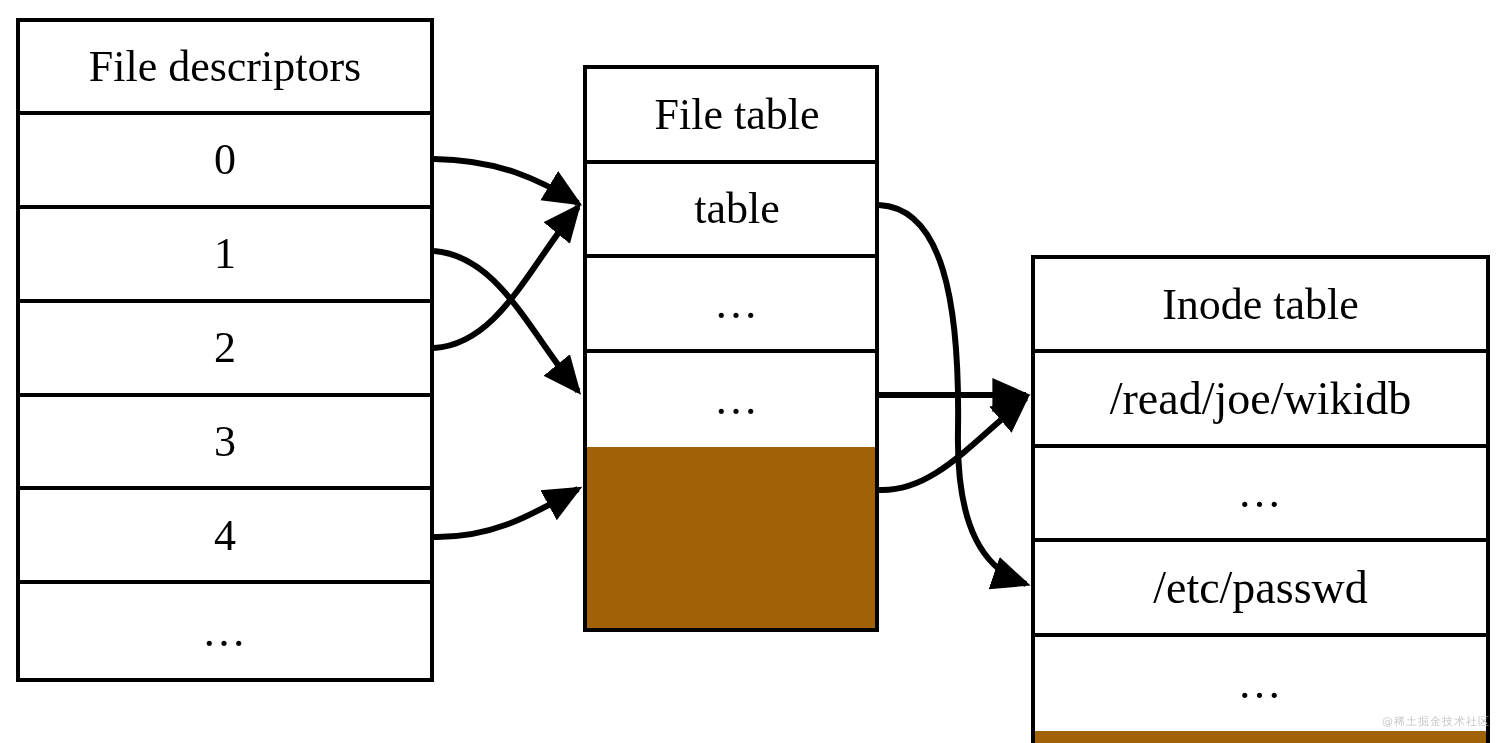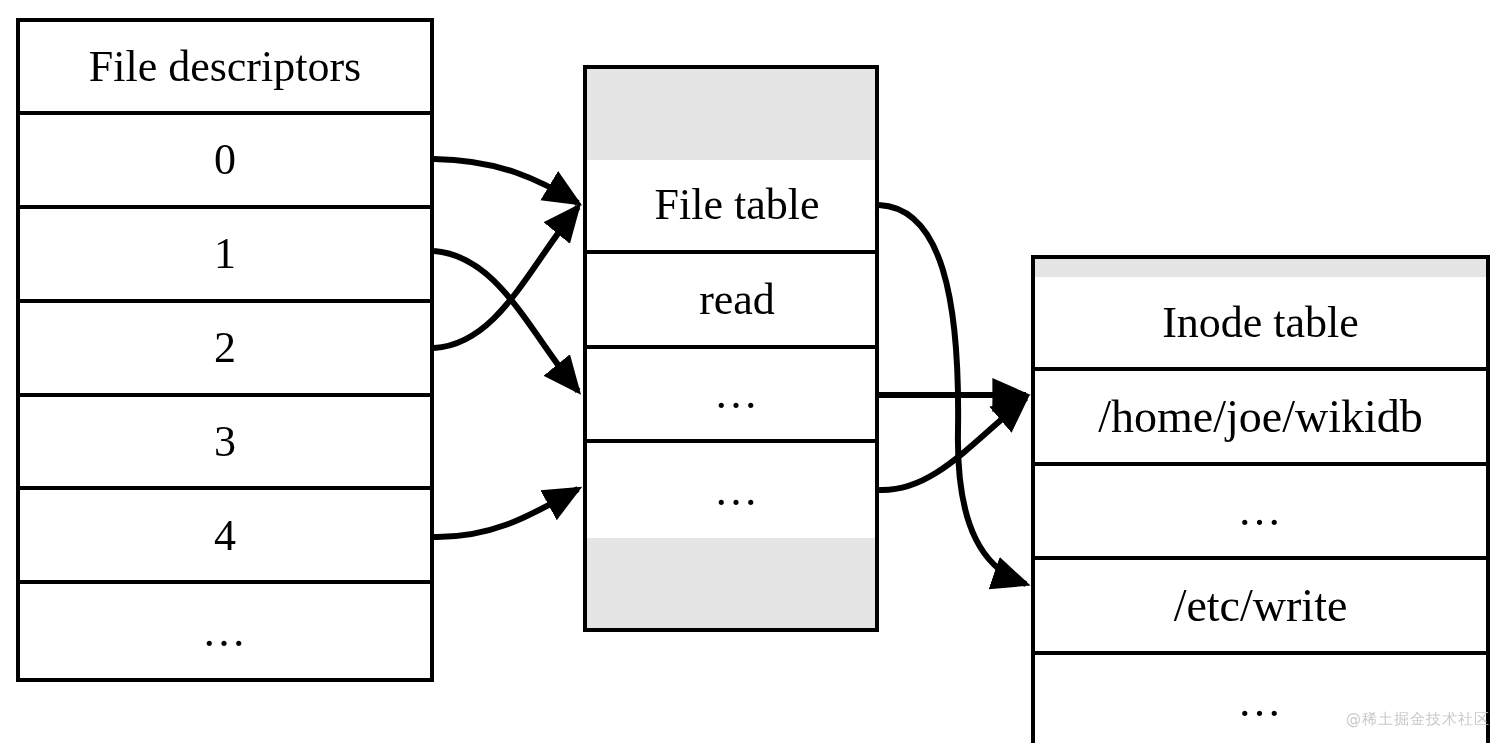--- a/index.html
+++ b/index.html
@@ -12,24 +12,23 @@
     width: 1512px;
     height: 743px;
     background: #ffffff;
     overflow: hidden;
     font-family: "Liberation Serif", "DejaVu Serif", serif;
   }
   .table-box {
     position: absolute;
     box-sizing: border-box;
     border: 4px solid #000000;
-    background: #e5e5e5;
+    background: #a16207;
     display: flex;
     flex-direction: column;
-    justify-content: center;
   }
   .trow {
     box-sizing: border-box;
     display: flex;
     align-items: center;
     justify-content: center;
     background: #ffffff;
     border-bottom: 4px solid #000000;
     color: #000000;
     white-space: nowrap;
@@ -58,21 +57,21 @@
     left: 0; top: 0;
     width: 1512px;
     height: 743px;
     pointer-events: none;
   }
   .watermark {
     position: absolute;
     right: 22px;
     bottom: 14px;
     font-family: "DejaVu Sans", sans-serif;
-    font-size: 15px;
+    font-size: 11px;
     color: #c9c9c9;
     letter-spacing: 1px;
     white-space: nowrap;
     margin-top: 16px;
   }
 </style>
 </head>
 <body>
 
 <div id="canvas">
@@ -82,30 +81,30 @@
     <div class="trow cell">0</div>
     <div class="trow cell">1</div>
     <div class="trow cell">2</div>
     <div class="trow cell">3</div>
     <div class="trow cell">4</div>
     <div class="trow ellipsis last">…</div>
   </div>
 
   <div class="table-box" id="file-table">
     <div class="trow header">File table</div>
-    <div class="trow cell">read</div>
+    <div class="trow cell">table</div>
     <div class="trow ellipsis">…</div>
     <div class="trow ellipsis last">…</div>
   </div>
 
   <div class="table-box" id="inode-table">
     <div class="trow header">Inode table</div>
-    <div class="trow cell">/home/joe/wikidb</div>
+    <div class="trow cell">/read/joe/wikidb</div>
     <div class="trow ellipsis">…</div>
-    <div class="trow cell">/etc/write</div>
+    <div class="trow cell">/etc/passwd</div>
     <div class="trow ellipsis last">…</div>
   </div>
 
   <svg id="arrow-layer" viewBox="0 0 1512 743">
     <defs>
       <marker id="head" markerWidth="7" markerHeight="7" refX="5.6" refY="3.1" orient="auto" markerUnits="strokeWidth">
         <path d="M0,0.25 L6.4,3.1 L0,5.95 Z" fill="#000000"></path>
       </marker>
     </defs>
 

